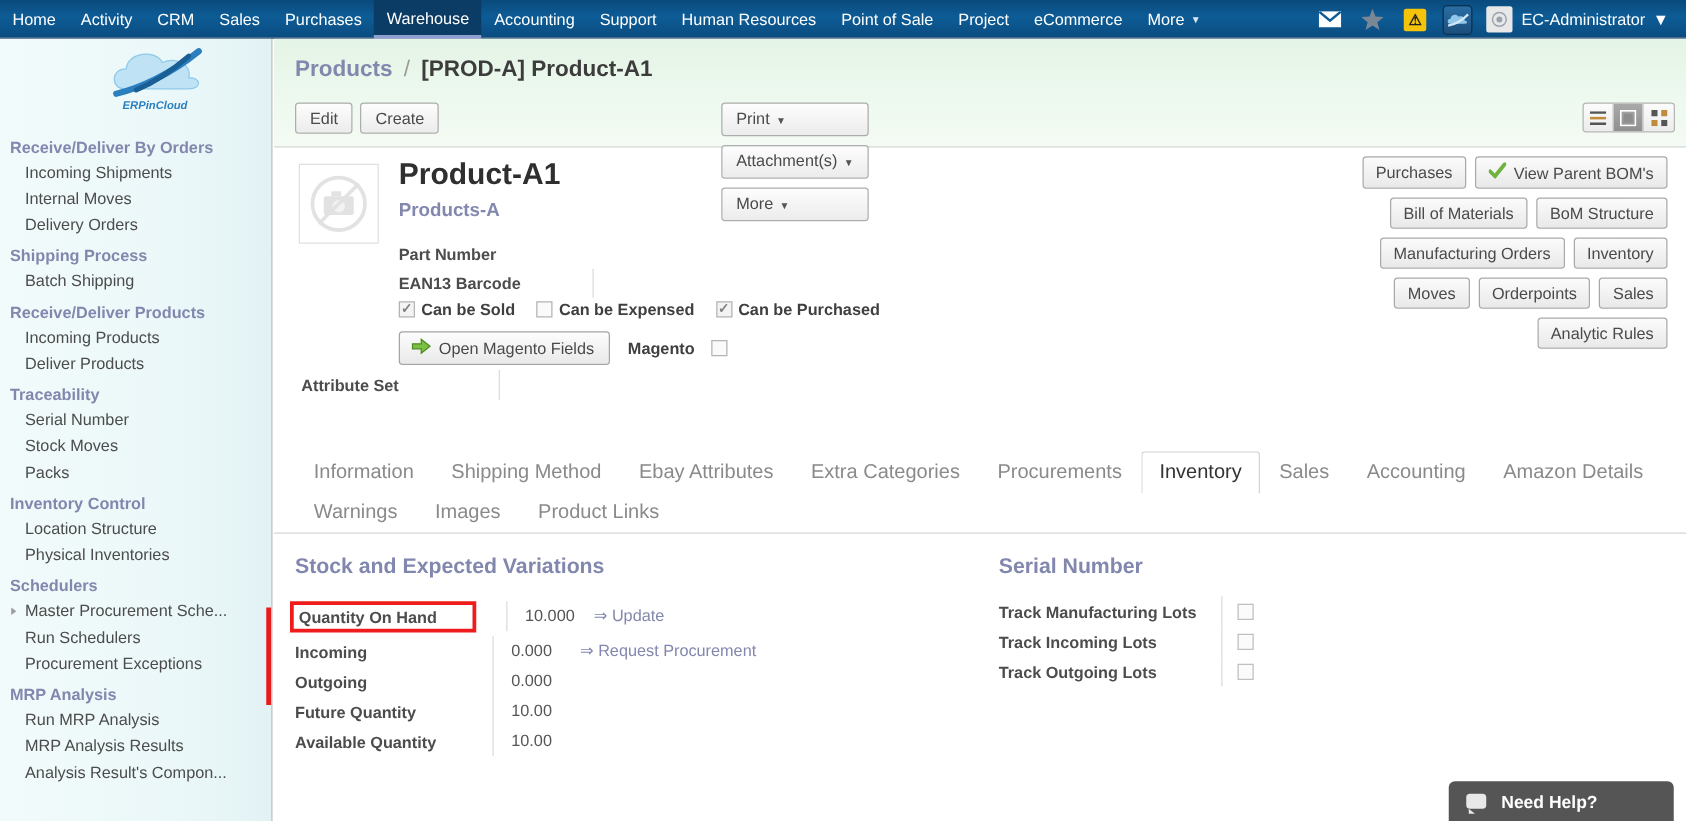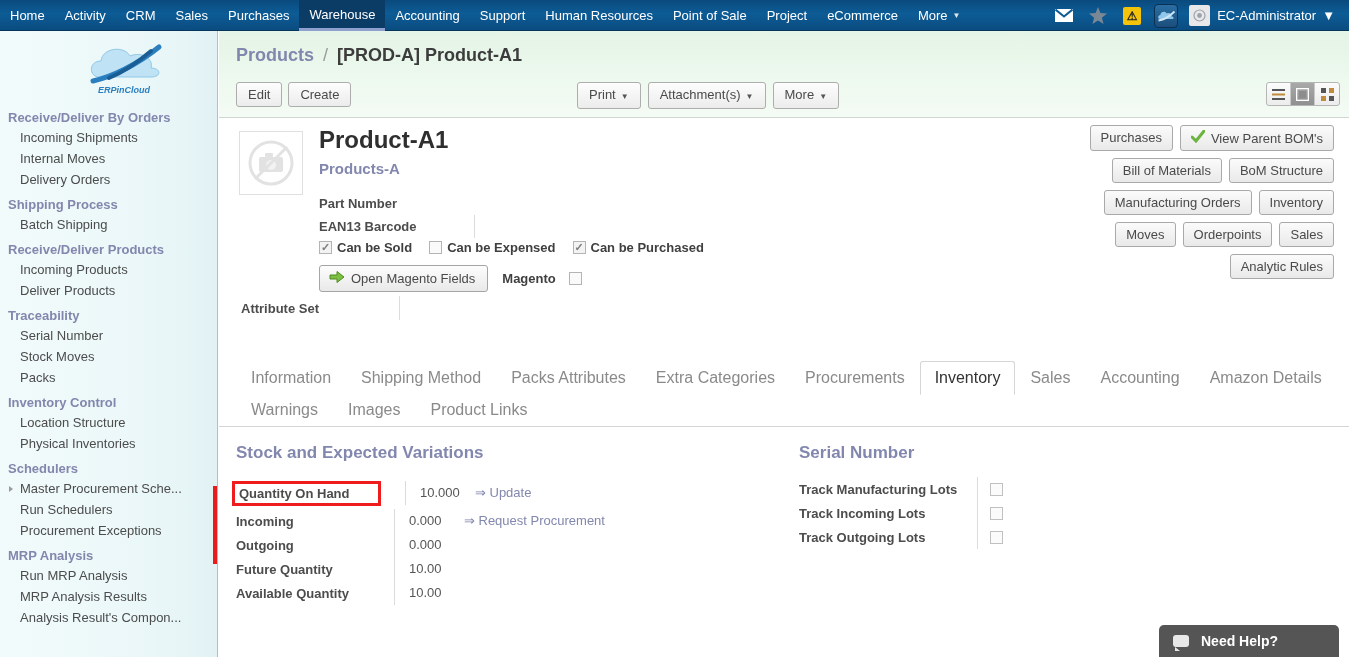--- a/index.html
+++ b/index.html
@@ -62,21 +62,21 @@
     margin-right: 7px; display: flex; align-items: center; justify-content: center;
   }
 
   
   #sidebar {
     position: absolute; left: 0; top: 31px; width: 218px; height: 626px;
     background: linear-gradient(to right, #f2fbfb 0%, #eaf7f8 70%, #e2f2f4 100%);
     border-right: 1px solid #bcbcbc;
     overflow: hidden;
   }
-  #logo-wrap { height: 72px; display:flex; align-items:center; justify-content:center; padding-top: 4px; margin-left: 31px;}
+  #logo-wrap { height: 72px; display:flex; justify-content:center; padding-top: 4px; margin-left: 31px;}
   .side-group {
     color: #8287ae; font-weight: bold; font-size: 13px;
     padding: 7px 0 2px 8px;
   }
   .side-link {
     color: #4c4c4c; font-size: 13px; padding: 3px 0 3px 20px;
     cursor: pointer; white-space: nowrap; overflow:hidden;
     position: relative;
   }
   .side-link .tri {
@@ -114,21 +114,21 @@
   #btnrow { position:absolute; left:17px; top: 51px; display:flex; gap:6px; }
   .btn {
     background: linear-gradient(to bottom, #fdfdfd 0%, #ececec 100%);
     border: 1px solid #adadad; border-radius: 3px;
     font-size: 13px; color: #4a4a4a;
     padding: 4px 11px; cursor: pointer; line-height: 15px;
     white-space: nowrap;
   }
   .btn .bcaret { margin-left: 5px; font-size: 8px; color:#555; }
 
-  #midbtnrow { position:absolute; left: 358px; top: 51px; display:flex; gap:7px; }
+  #midbtnrow { position:absolute; left: 358px; top: 51px; display:flex; gap:7px;flex-direction:column; }
 
   #viewswitch {
     position: absolute; right: 9px; top: 51px;
     display: flex; border: 1px solid #b5b5b5; border-radius: 3px; overflow: hidden;
     background: linear-gradient(to bottom,#fcfcfc,#ececec);
   }
   .vsbtn {
     width: 24px; height: 22px; display:flex; align-items:center; justify-content:center;
     cursor:pointer; border-right: 1px solid #c9c9c9;
   }
@@ -498,21 +498,21 @@
         <div class="rbtn"><span>Orderpoints</span></div>
         <div class="rbtn"><span>Sales</span></div>
         <div class="rbtn"><span>Analytic Rules</span></div>
       </div>
   </div>
 
   <div id="tabs">
     <div id="tabrow1">
         <div class="tab"><span>Information</span></div>
         <div class="tab"><span>Shipping Method</span></div>
-        <div class="tab"><span>Packs Attributes</span></div>
+        <div class="tab"><span>Ebay Attributes</span></div>
         <div class="tab"><span>Extra Categories</span></div>
         <div class="tab"><span>Procurements</span></div>
         <div class="tab active"><span>Inventory</span></div>
         <div class="tab"><span>Sales</span></div>
         <div class="tab"><span>Accounting</span></div>
         <div class="tab"><span>Amazon Details</span></div>
       </div>
     <div id="tabrow2">
         <div class="tab"><span>Warnings</span></div>
         <div class="tab"><span>Images</span></div>

